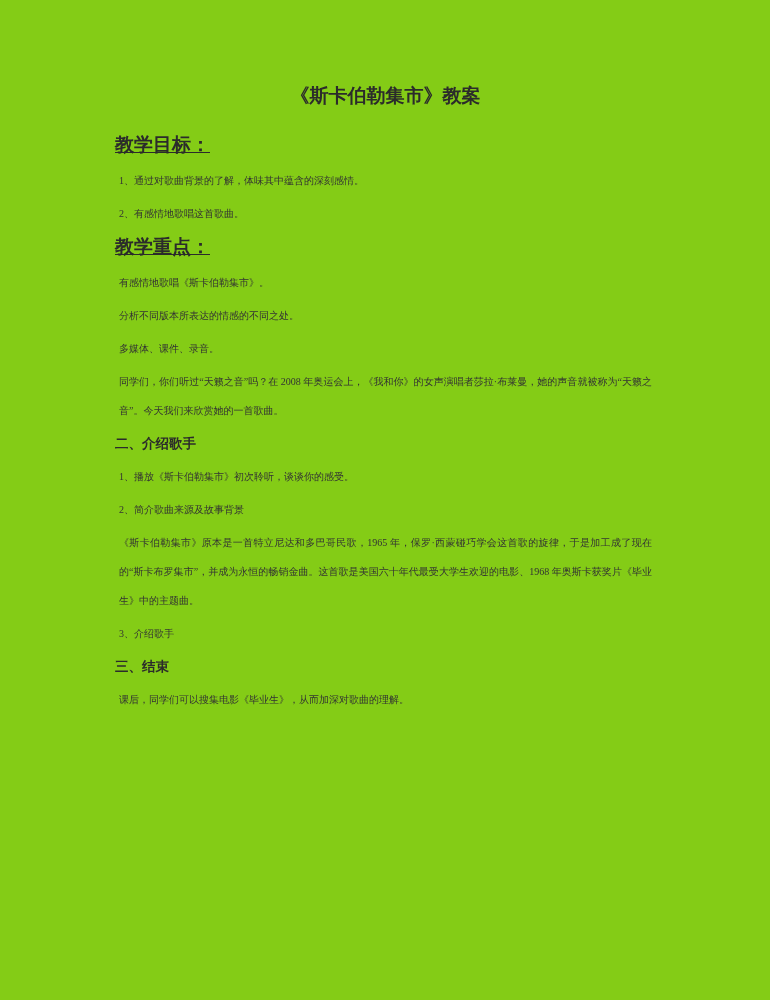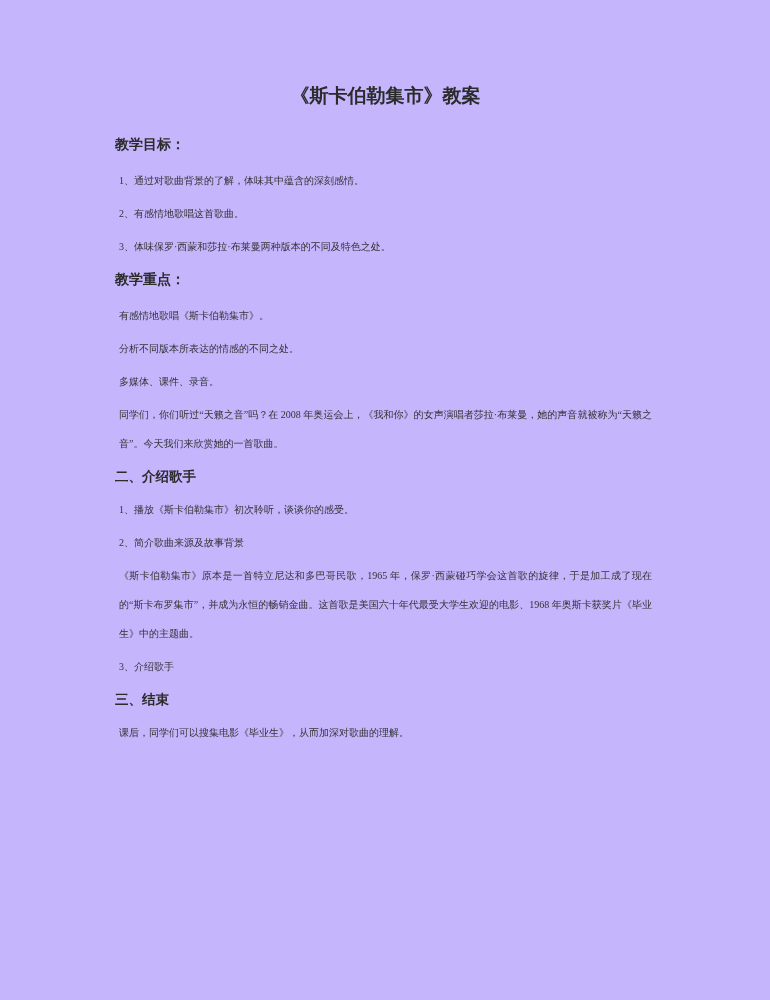--- a/index.html
+++ b/index.html
@@ -12,36 +12,37 @@
     height: 1000px;
     font-family: "Liberation Serif", "DejaVu Serif", serif;
     color: #333333;
     overflow: hidden;
   }
   .page {
     box-sizing: border-box;
     width: 770px;
     height: 1000px;
     padding: 84px 114px 40px 115px;
-    background: #c4b5fd;
+    background: #84cc16;
   }
   .doc-title {
     font-size: 19px;
     line-height: 24px;
     font-weight: bold;
     text-align: center;
     color: #2b2b2b;
     margin: 0 0 25px 0;
   }
   .h2 {
-    font-size: 14px;
+    font-size: 19px;
     line-height: 24px;
     font-weight: bold;
     color: #2b2b2b;
     margin: 7px 0 9px 0;
+    text-decoration: underline;
   }
   .body-p {
     font-size: 10px;
     line-height: 29px;
     margin: 4px;
     text-align: justify;
     text-justify: inter-ideograph;
     color: #333333;
   }
   .subhead {
@@ -55,21 +56,20 @@
 </head>
 <body>
 
 <div class="page">
 
   <h1 class="doc-title">《斯卡伯勒集市》教案</h1>
 
   <h2 class="h2">教学目标：</h2>
   <p class="body-p">1、通过对歌曲背景的了解，体味其中蕴含的深刻感情。</p>
   <p class="body-p">2、有感情地歌唱这首歌曲。</p>
-  <p class="body-p">3、体味保罗·西蒙和莎拉·布莱曼两种版本的不同及特色之处。</p>
 
   <h2 class="h2">教学重点：</h2>
   <p class="body-p">有感情地歌唱《斯卡伯勒集市》。</p>
 
   <p class="body-p">分析不同版本所表达的情感的不同之处。</p>
 
   <p class="body-p">多媒体、课件、录音。</p>
 
 
   <p class="body-p">同学们，你们听过“天籁之音”吗？在 2008 年奥运会上，《我和你》的女声演唱者莎拉·布莱曼，她的声音就被称为“天籁之音”。今天我们来欣赏她的一首歌曲。</p>

